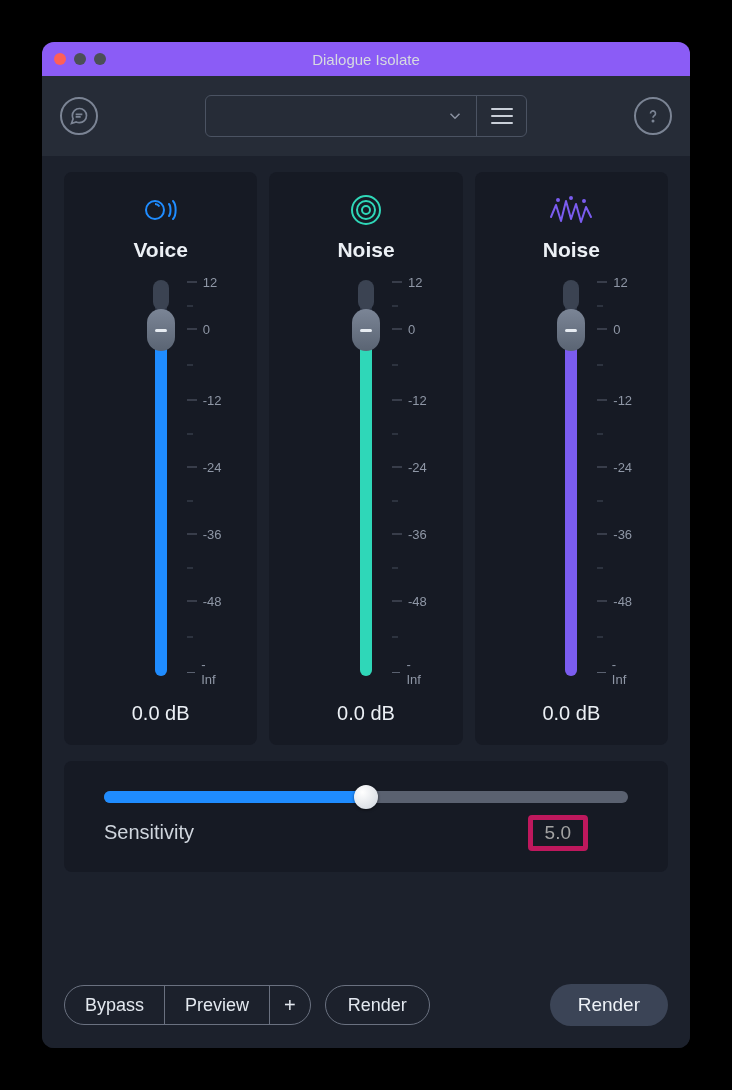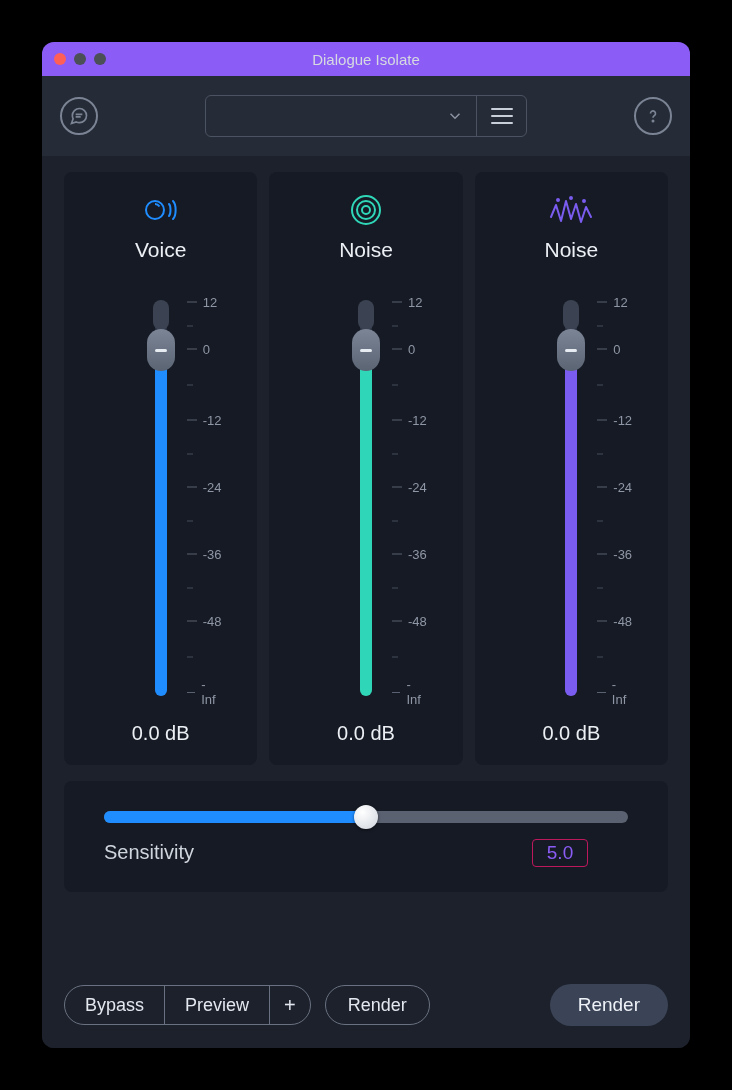--- a/index.html
+++ b/index.html
@@ -72,21 +72,21 @@
 
   
   .main { flex:1; padding: 16px 22px 0 22px; display:flex; flex-direction:column; gap:16px; }
   .panels { display:flex; gap:12px; }
   .panel {
     flex:1; background:#161a24; border-radius:8px;
     display:flex; flex-direction:column; align-items:center;
     padding: 18px 0 20px 0;
   }
   .panel-icon { height: 40px; display:flex; align-items:center; justify-content:center; }
-  .panel-label { color:#ecf0f5; font-size:21px; font-weight:400; margin-top:8px; margin-bottom:40px; }
+  .panel-label { color:#ecf0f5; font-size:21px; font-weight:700; margin-top:8px; margin-bottom:20px; }
 
   
   .slider-col { position:relative; height: 394px; width: 100%; display:flex; justify-content:center; }
   .track-bg {
     width: 12px; height: 100%; background:#2a3140; border-radius:6px; position:relative;
   }
   .track-fill {
     position:absolute; bottom:0; width:100%; border-radius:6px;
   }
   .voice .track-fill { background:#1f8cff; top: 48px; }
@@ -129,22 +129,22 @@
   .sens-fill {
     position:absolute; left:0; top:0; bottom:0; width:50%; background:#1f8cff; border-radius:6px;
   }
   .sens-thumb {
     position:absolute; left:50%; top:50%; transform:translate(-50%,-50%);
     width:24px; height:24px; border-radius:50%;
     background:radial-gradient(circle at 35% 30%,#fff,#cfd5dd); box-shadow:0 1px 3px rgba(0,0,0,.5);
   }
   .sens-label { color:#cfd5dd; font-size:20px; }
   .sens-value {
-    border:1px solid #be185d; border-radius:4px; padding:2px 12px;
-    color:#8b5cf6; font-size:19px; min-width:56px; text-align:center;
+    border:5px solid #be185d; border-radius:4px; padding:2px 12px;
+    color:#a3a3a3; font-size:19px; min-width:56px; text-align:center;
     position:absolute; right:40px;
   }
   .sens-row-wrap{ position:relative; display:flex; align-items:center; justify-content:flex-start;}
 
   
   .footer {
     padding: 18px 22px 22px 22px; display:flex; gap:14px; align-items:center;
     background:#1c212c;
     margin-top:auto;
   }

